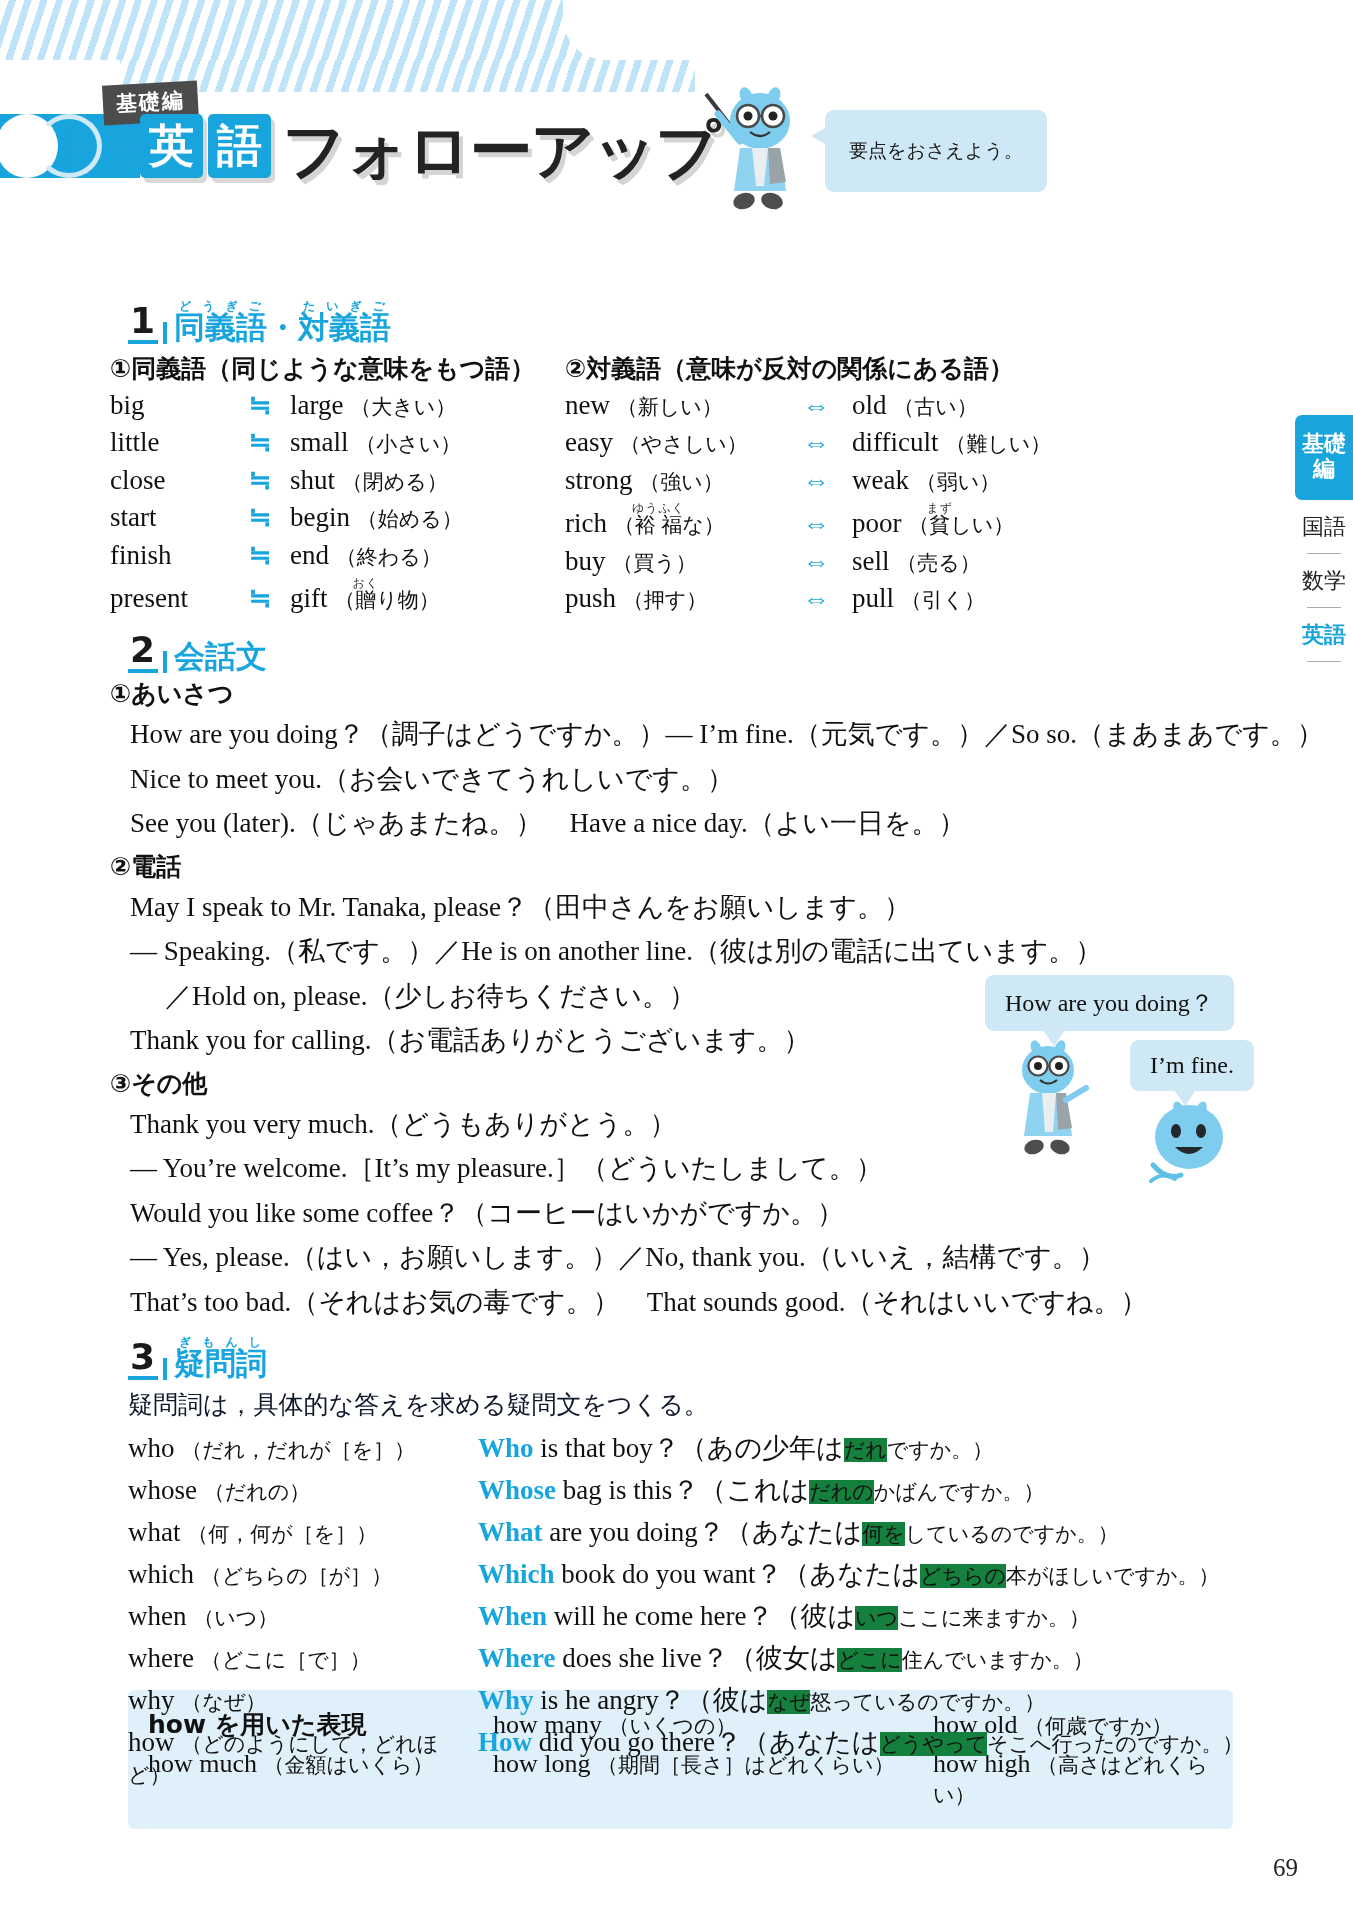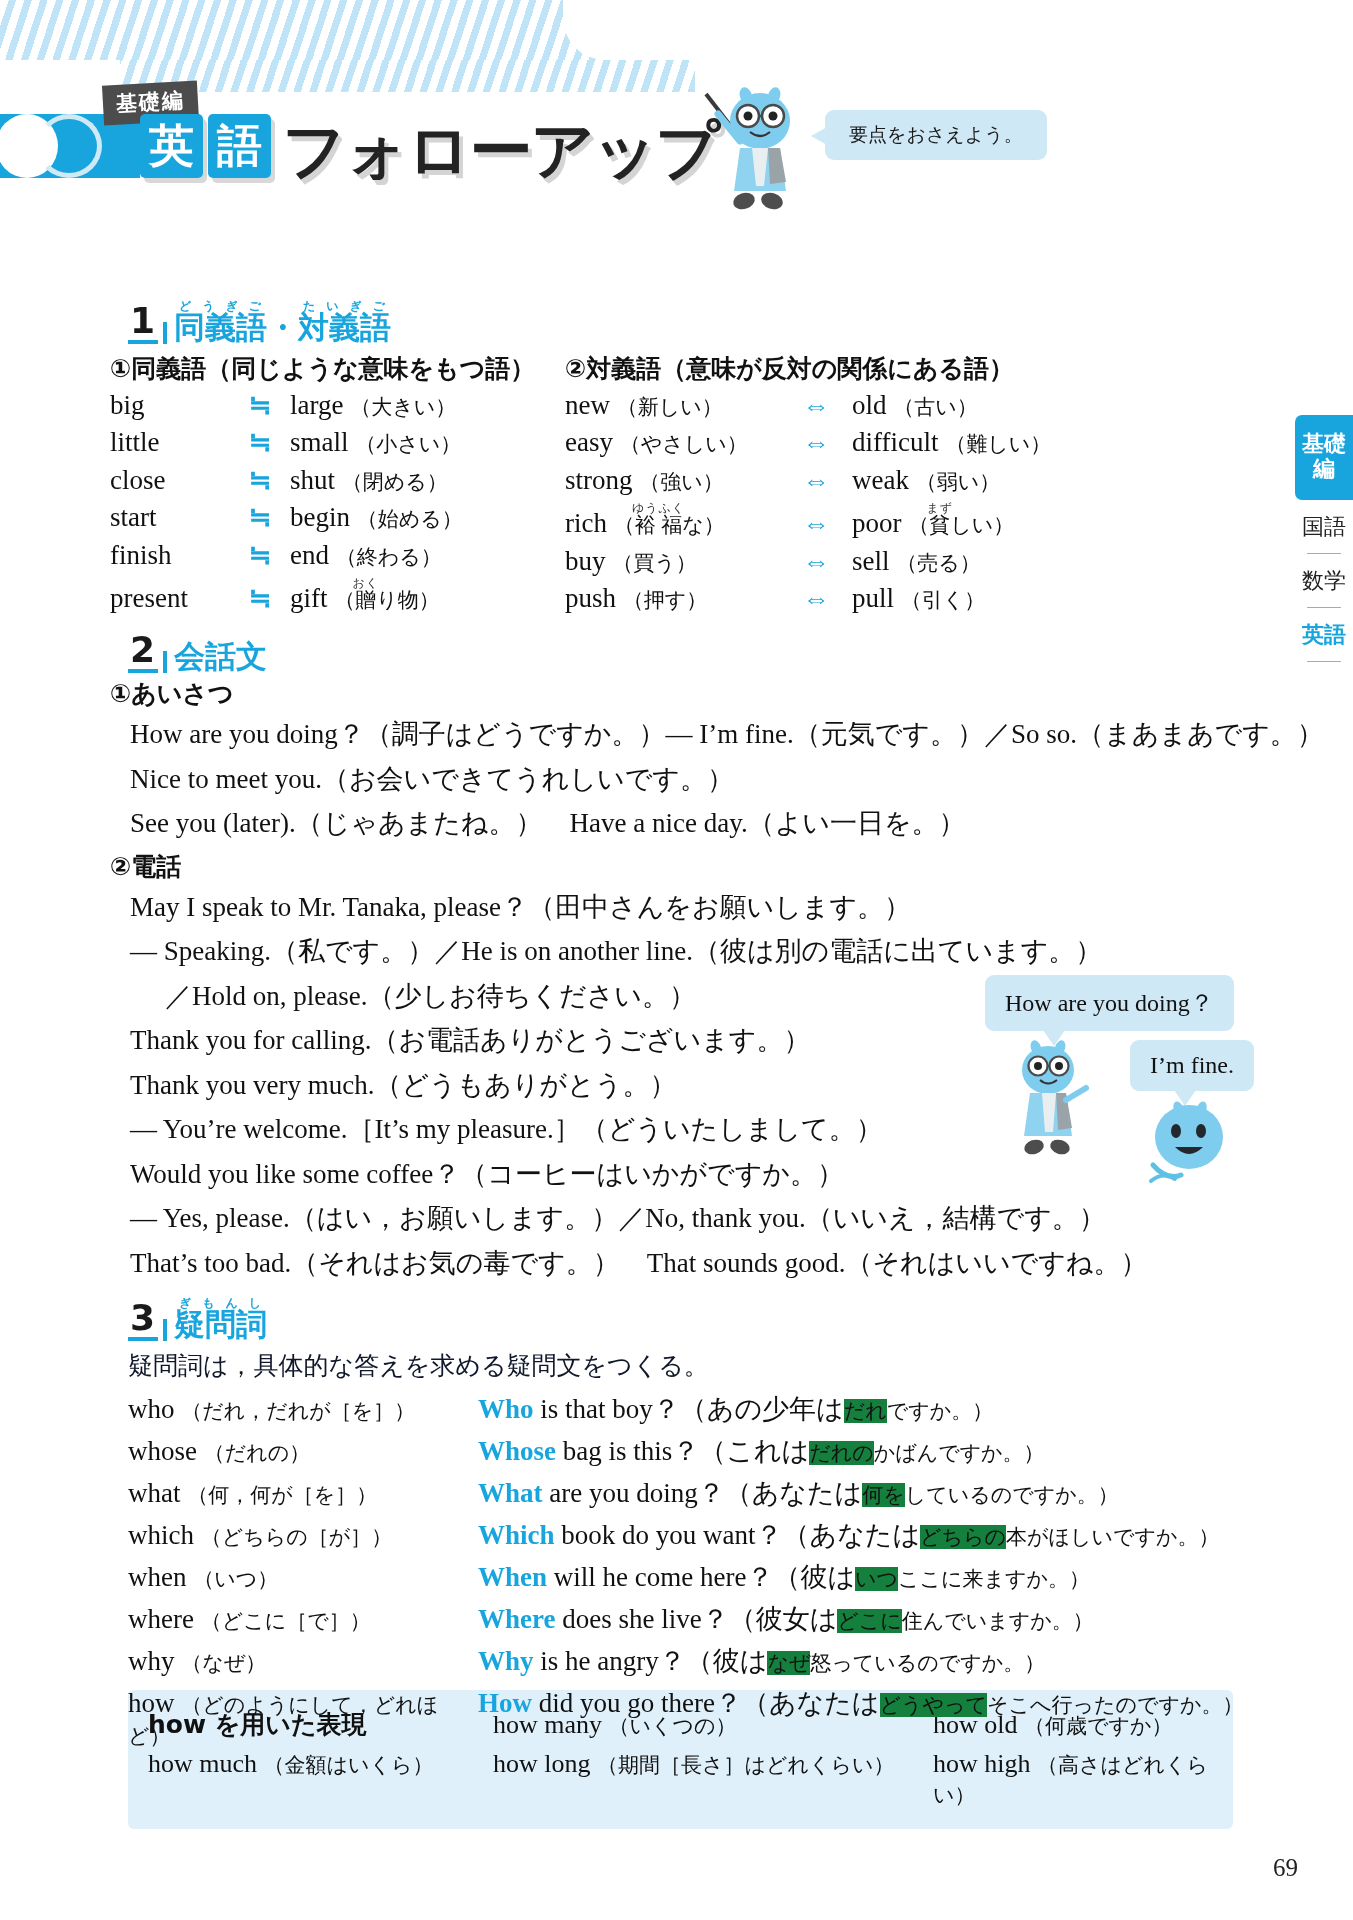--- a/index.html
+++ b/index.html
@@ -85,21 +85,21 @@
   }
 
   
   .teacher{ position:absolute; left:700px; top:-2px; width:110px; height:135px; }
 
   
   .bubble-top{
     position:absolute; left:825px; top:22px;
     background:#cfe8f5; color:#1a1a1a;
     font-family:"DejaVu Sans", sans-serif; font-size:19px;
-    padding:12px 24px; border-radius:9px;
+    padding:28px 24px; border-radius:9px;
     white-space:nowrap;
   }
   .bubble-top::before{
     content:""; position:absolute; left:-14px; top:17px;
     border-top:9px solid transparent; border-bottom:9px solid transparent;
     border-right:16px solid #cfe8f5;
   }
 
   
   .sidetabs{ position:absolute; right:0; top:415px; width:58px; z-index:5;}
@@ -375,20 +375,21 @@
   <div class="dlg">How are you doing？（調子はどうですか。）― I’m fine.（元気です。）／So so.（まあまあです。）</div>
   <div class="dlg">Nice to meet you.（お会いできてうれしいです。）</div>
   <div class="dlg">See you (later).（じゃあまたね。）　Have a nice day.（よい一日を。）</div>
 
   <div class="subhead">②電話</div>
   <div class="dlg">May I speak to Mr. Tanaka, please？（田中さんをお願いします。）</div>
   <div class="dlg">― Speaking.（私です。）／He is on another line.（彼は別の電話に出ています。）</div>
   <div class="dlg indent">／Hold on, please.（少しお待ちください。）</div>
   <div class="dlg">Thank you for calling.（お電話ありがとうございます。）</div>
 
+  <div class="subhead">③その他</div>
   <div class="dlg">Thank you very much.（どうもありがとう。）</div>
   <div class="dlg">― You’re welcome.［It’s my pleasure.］（どういたしまして。）</div>
   <div class="dlg">Would you like some coffee？（コーヒーはいかがですか。）</div>
   <div class="dlg">― Yes, please.（はい，お願いします。）／No, thank you.（いいえ，結構です。）</div>
   <div class="dlg">That’s too bad.（それはお気の毒です。）　That sounds good.（それはいいですね。）</div>
 
   <div class="sec-head" style="margin-top:12px;">
     <span class="sec-num">3</span>
     <span class="sec-title">
       <ruby>疑問詞<rt>ぎもんし</rt></ruby>

